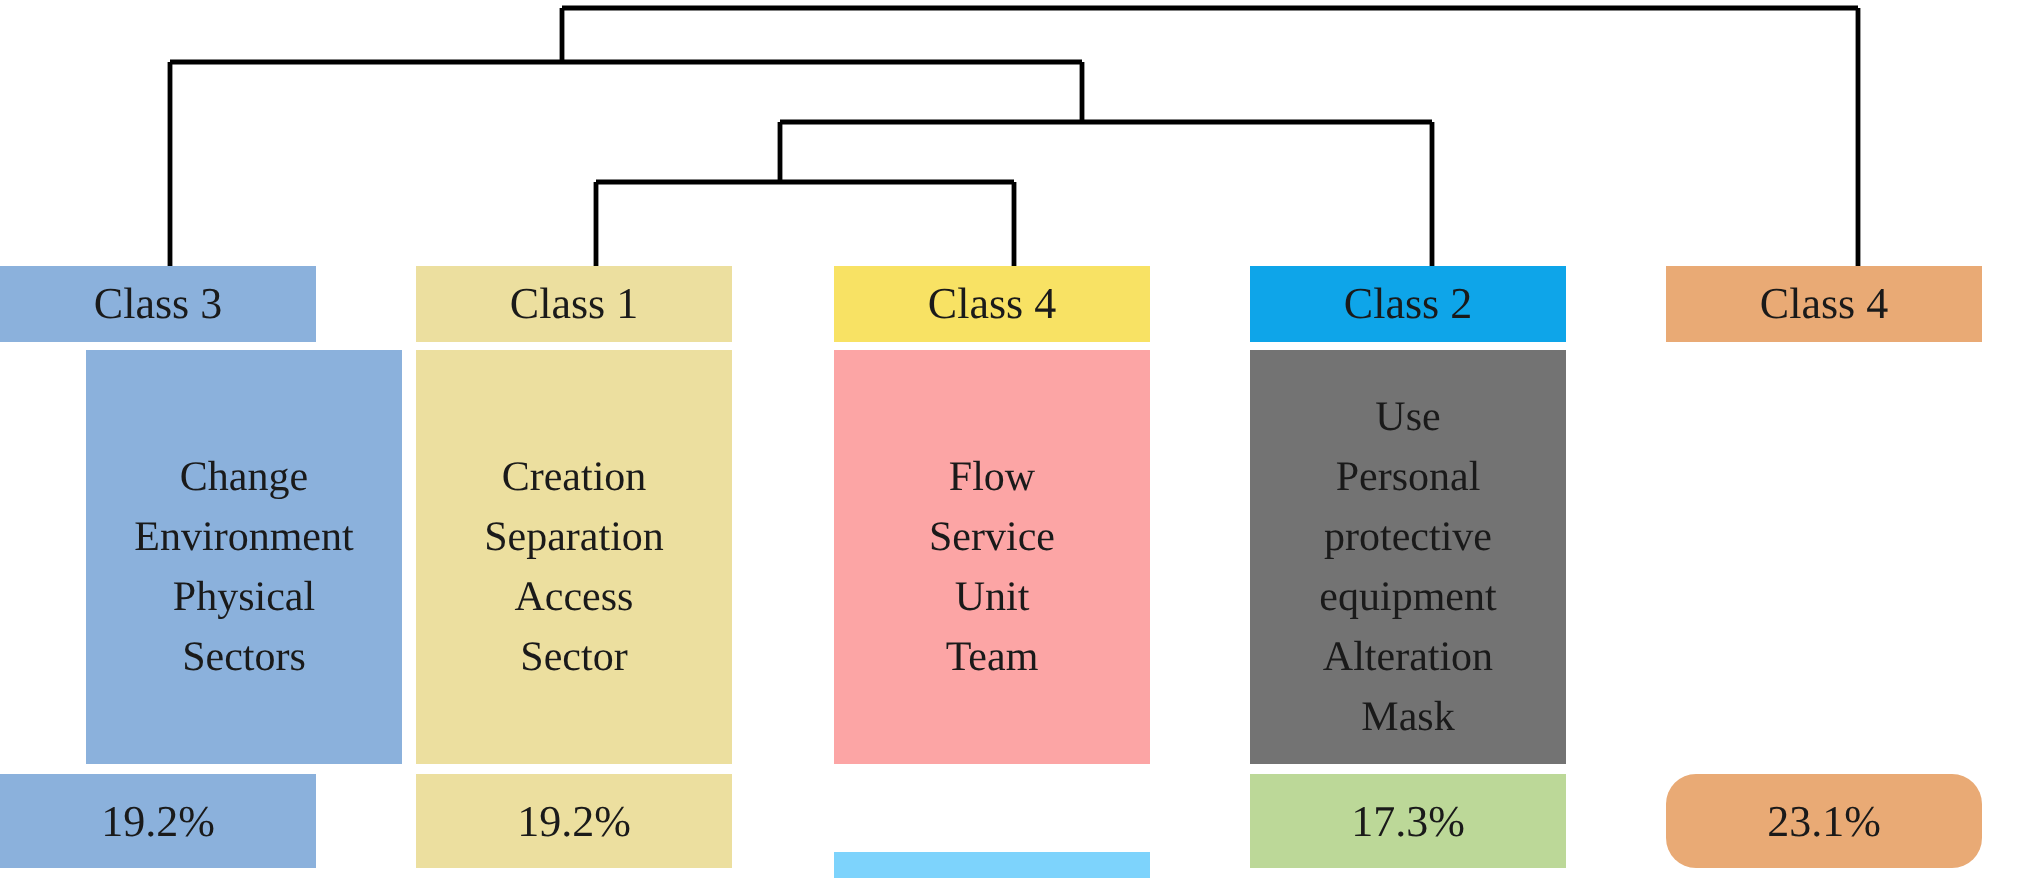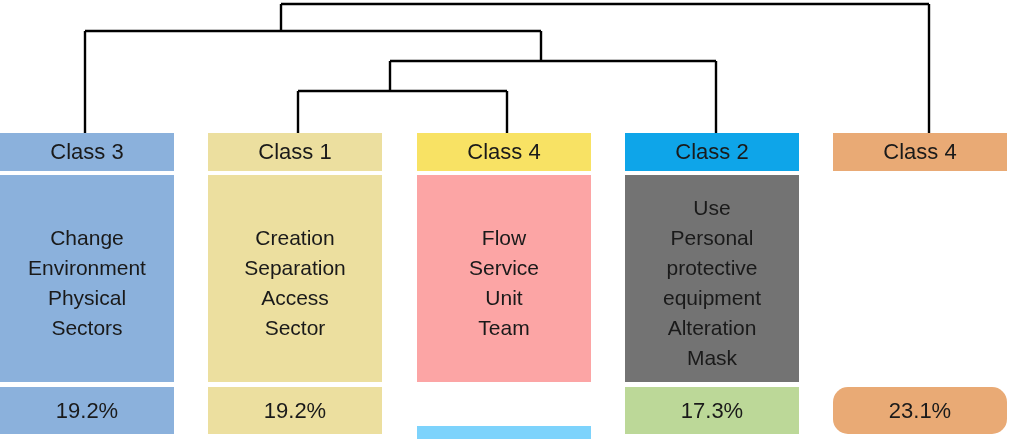--- a/index.html
+++ b/index.html
@@ -19,27 +19,28 @@
   }
   .class-box {
     position: absolute;
     top: 133px;
     width: 174px;
     height: 301px;
   }
   .band {
     position: absolute;
     left: 0;
-    width: 174px;
+    width: 158px;
     box-sizing: border-box;
     display: flex;
     align-items: center;
     justify-content: center;
     text-align: center;
     color: #1a1a1a;
+    font-family: Liberation Serif, serif;
   }
   .band.hdr {
     top: 0;
     height: 38px;
     font-size: 22px;
   }
   .band.words {
     top: 42px;
     height: 207px;
     font-size: 21px;
@@ -68,21 +69,21 @@
       <line x1="390" y1="61" x2="716" y2="61" stroke="#000000" stroke-width="2.4"></line>
       <line x1="390" y1="61" x2="390" y2="91" stroke="#000000" stroke-width="2.4"></line>
       <line x1="716" y1="61" x2="716" y2="134" stroke="#000000" stroke-width="2.4"></line>
       <line x1="298" y1="91" x2="507" y2="91" stroke="#000000" stroke-width="2.4"></line>
       <line x1="298" y1="91" x2="298" y2="134" stroke="#000000" stroke-width="2.4"></line>
       <line x1="507" y1="91" x2="507" y2="134" stroke="#000000" stroke-width="2.4"></line>
     </svg>
 
   <div class="class-box" style="left: 0px;">
     <div class="band hdr" style="background-color: rgb(139, 177, 220);">Class 3</div>
-    <div class="band words" style="background-color: rgb(139, 177, 220);">Change
+    <div class="band words" style="background-color: rgb(139, 177, 220); margin-left: 43px;">Change
 Environment
 Physical
 Sectors</div>
     <div class="band pct" style="background-color: rgb(139, 177, 220);">19.2%</div>
   </div>
 
   <div class="class-box" style="left: 208px;">
     <div class="band hdr" style="background-color: rgb(236, 223, 159);">Class 1</div>
     <div class="band words" style="background-color: rgb(236, 223, 159);">Creation
 Separation

